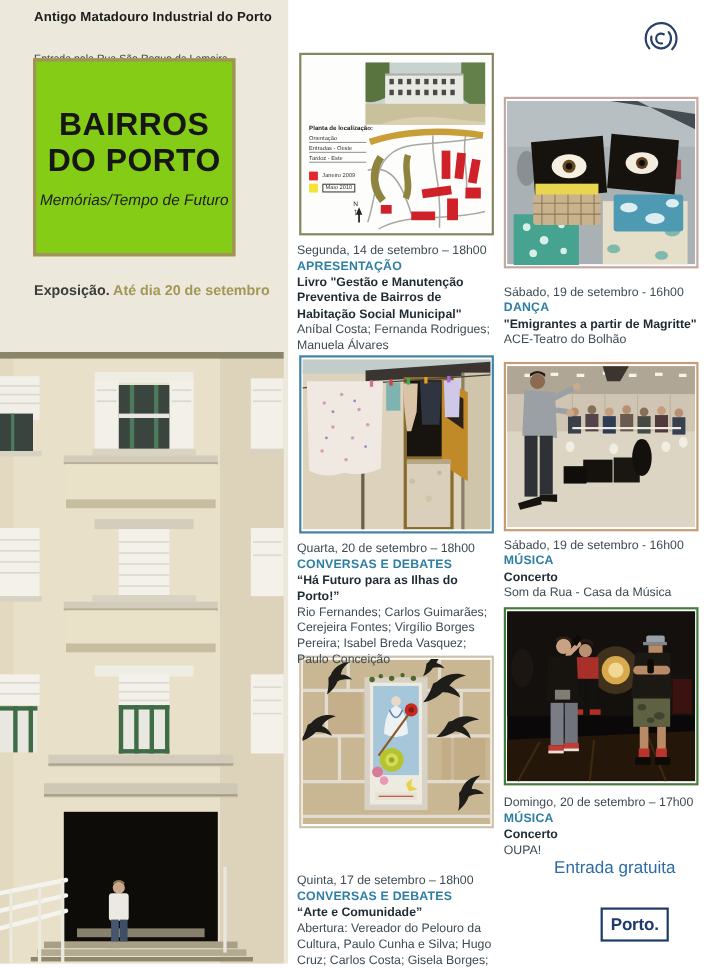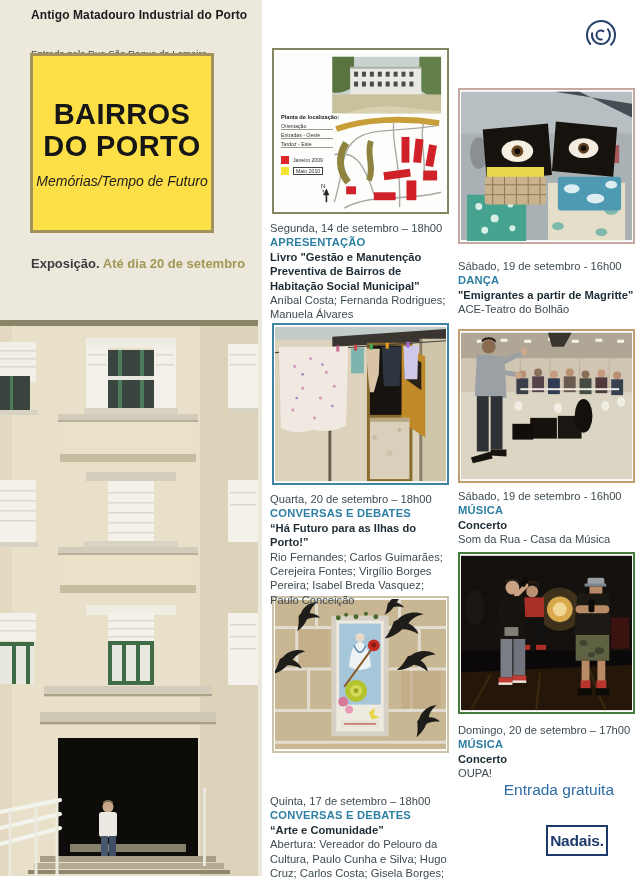--- a/index.html
+++ b/index.html
@@ -3,21 +3,21 @@
 <meta charset="utf-8">
 <style>
   html,body{margin:0;padding:0;background:#fff;}
   .page{position:relative;width:640px;height:881px;background:#ffffff;overflow:hidden;
         font-family:"Liberation Sans",sans-serif;-webkit-font-smoothing:antialiased;}
   .abs{position:absolute;}
   
   .cream{left:0;top:0;width:262px;height:876px;background:#ece8dc;}
   .venue{left:31px;top:8px;width:220px;font-size:12px;font-weight:bold;color:#1c1c1c;letter-spacing:.1px;}
   .address{left:31px;top:27px;width:220px;font-size:9.6px;color:#3a3a3a;margin-top:21px;}
-  .title-box{left:30px;top:53px;width:184px;height:180px;background:#fde047;border:3px solid #a3935a;
+  .title-box{left:30px;top:53px;width:184px;height:180px;background:#84cc16;border:3px solid #a3935a;
              box-sizing:border-box;display:flex;flex-direction:column;align-items:center;justify-content:center;}
   .title-line{font-size:29px;line-height:32px;font-weight:800;color:#161616;letter-spacing:.4px;}
   .subtitle{margin-top:11px;font-style:italic;font-size:14px;color:#1d1d1d;}
   .expo{left:31px;top:256px;width:230px;font-size:13px;font-weight:bold;}
   .expo .lab{color:#3c3c3c;}
   .expo .val{color:#a29754;margin-top:44px;}
   
   .card{position:absolute;background:#fff;border:2px solid #888;box-sizing:border-box;padding:1px;}
   .card svg{display:block;width:100%;height:100%;}
   
@@ -587,15 +587,15 @@
     <div class="ev-people">Som da Rua - Casa da Música</div>
   </div>
   <div class="ev" style="left:458px;top:723px">
     <div class="ev-date">Domingo, 20 de setembro – 17h00</div>
     <div class="ev-cat">MÚSICA</div>
     <div class="ev-title">Concerto</div>
     <div class="ev-people">OUPA!</div>
   </div>
 
   <div class="abs entrada">Entrada gratuita</div>
-  <div class="abs porto-box">Nadais.</div>
+  <div class="abs porto-box">Porto.</div>
 
 </div>
 
 </body></html>

